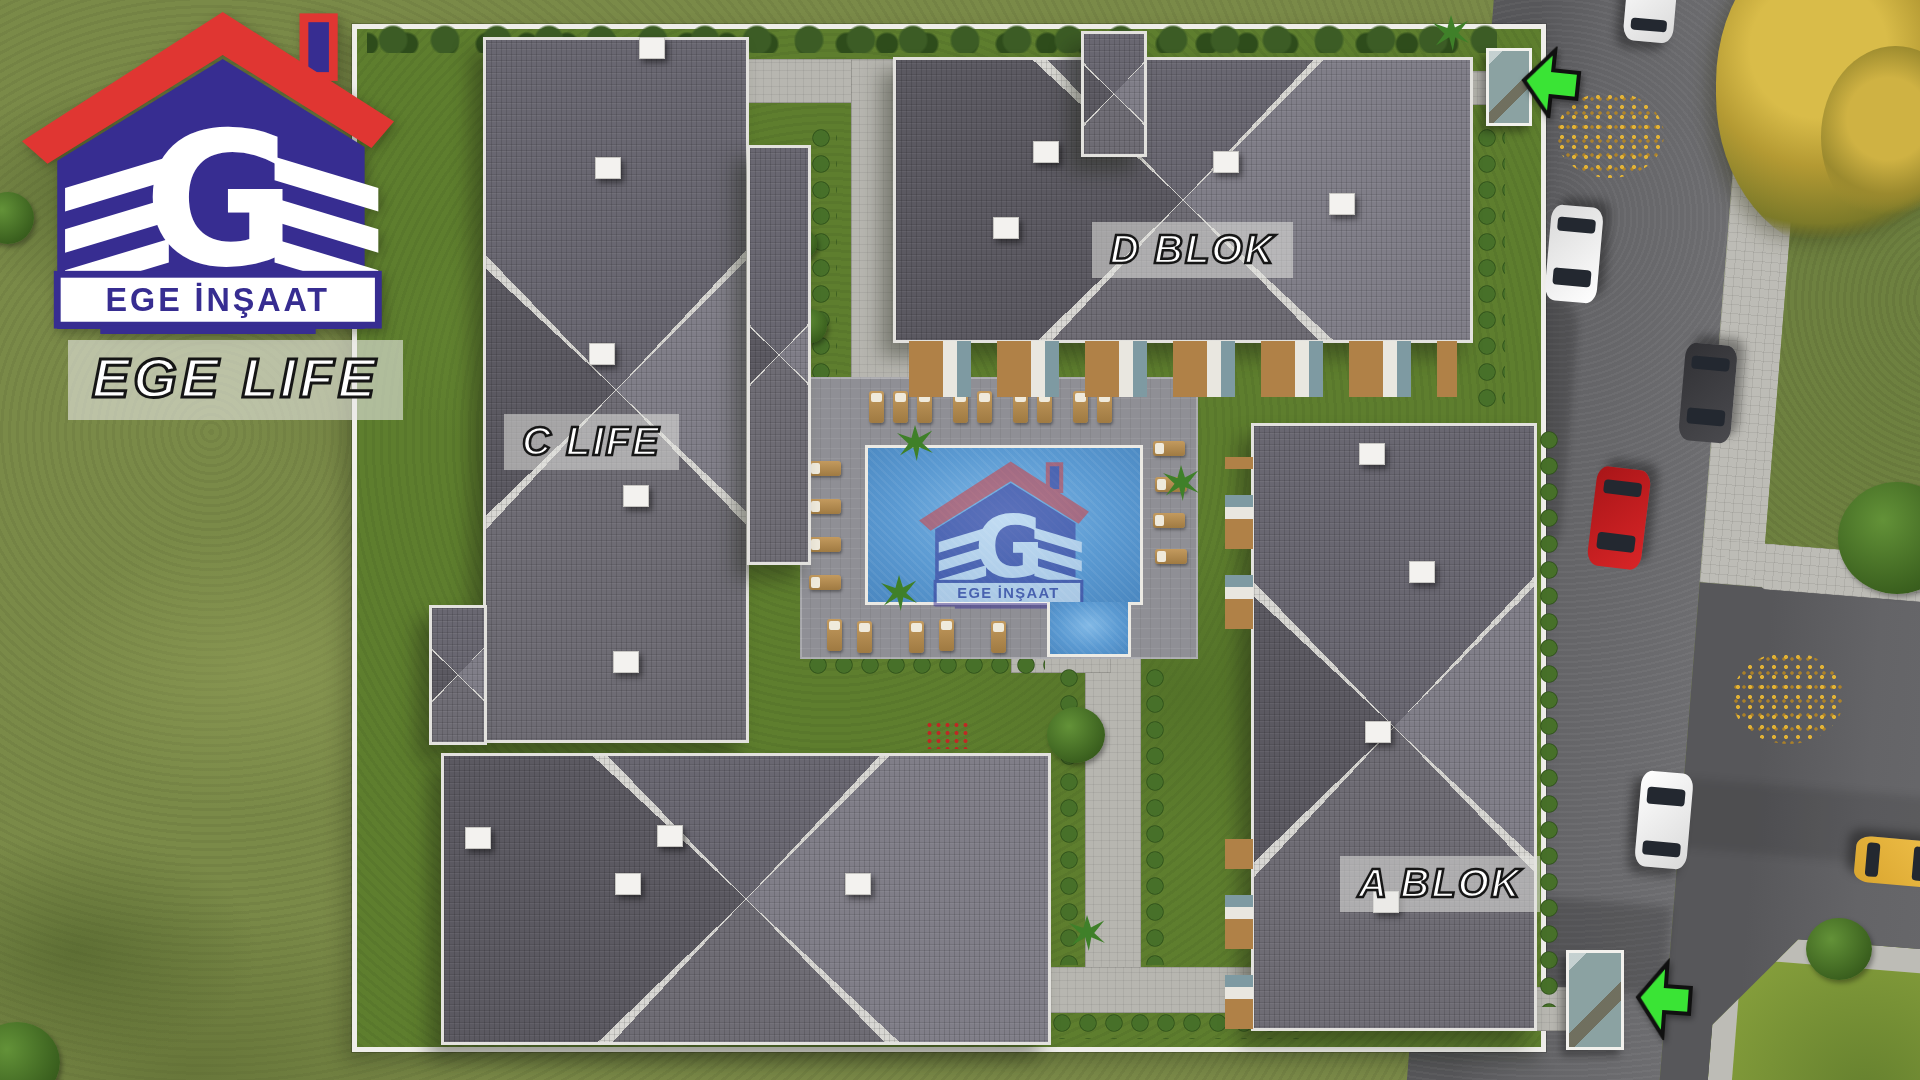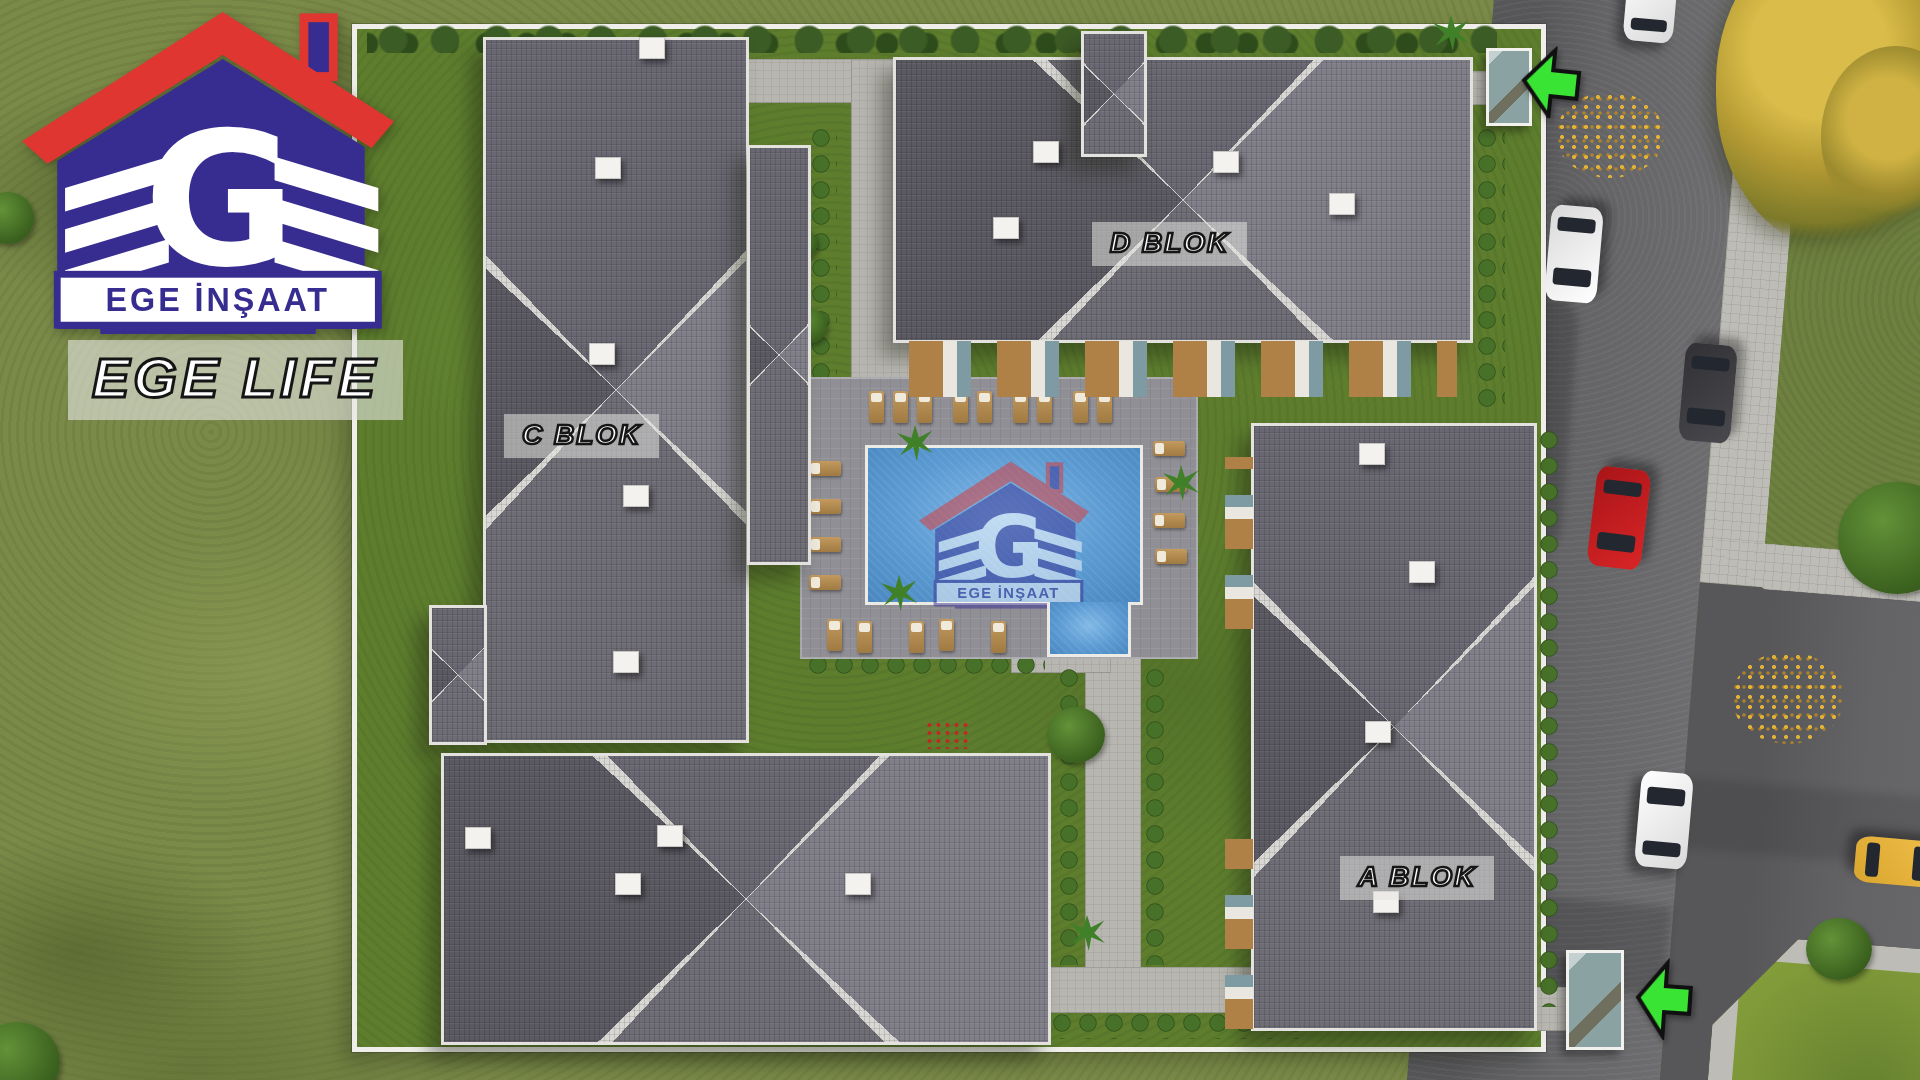--- a/index.html
+++ b/index.html
@@ -95,21 +95,21 @@
     background-size:52px 34px,40px 30px;background-position:0 0,20px 6px;background-repeat:repeat-x;}
   .ytree{border-radius:48%;
     background:radial-gradient(circle at 38% 38%, #d9bc49 0 26%, #b49a33 44%, #7c7a29 66%, rgba(120,122,45,0) 72%);
     filter:drop-shadow(-6px 8px 10px rgba(40,40,10,.4));}
   .ytree::after{content:'';position:absolute;right:6%;bottom:8%;width:55%;height:55%;border-radius:50%;
     background:radial-gradient(circle at 45% 40%, #cfb243 0 30%, #9b8a2e 55%, rgba(120,122,45,0) 70%);}
   .gate{background:#8ba2a2;border:3px solid #f2f1ed;box-sizing:border-box;box-shadow:-5px 6px 8px rgba(0,0,0,.35);
     background-image:linear-gradient(135deg,rgba(255,255,255,.5) 0 12%,transparent 12% 55%,rgba(90,70,40,.55) 55% 68%,transparent 68%);}
   
   .blok{background:rgba(228,228,224,.55);color:#fff;font-weight:bold;font-style:italic;
-    font-size:28px;letter-spacing:2px;line-height:1;padding:7px 18px 9px;
+    font-size:40px;letter-spacing:2px;line-height:1;padding:7px 18px 9px;
     -webkit-text-stroke:2.5px #161616;text-shadow:0 0 2px rgba(0,0,0,.6);white-space:nowrap;}
   .egelife{background:rgba(232,232,228,.6);color:#fff;font-weight:bold;font-style:italic;
     font-size:56px;letter-spacing:4px;line-height:1;padding:10px 24px 14px;
     -webkit-text-stroke:3px #151515;text-shadow:0 0 2px rgba(0,0,0,.6);white-space:nowrap;}
   .arrow svg{display:block;filter:drop-shadow(2px 3px 3px rgba(0,0,0,.4));}
   .wm{opacity:.5;}
 </style>
 </head>
 <body>
 
@@ -292,21 +292,21 @@
     </div>
   <div class="abs car white" style="left:1638px;top:772px;width:52px;height:96px;transform:rotate(5deg);">
       <i class="w1"></i>
       <i class="w2"></i>
     </div>
   <div class="abs car taxi" style="left:1876px;top:818px;width:46px;height:88px;transform:rotate(95deg);">
       <i class="w1"></i>
       <i class="w2"></i>
     </div>
 
-  <div class="abs blok" style="left:504px;top:414px;">C BLOK</div>
+  <div class="abs blok" style="left:504px;top:414px;">C LIFE</div>
   <div class="abs blok" style="left:1092px;top:222px;">D BLOK</div>
   <div class="abs blok" style="left:1340px;top:856px;">A BLOK</div>
 
   <svg class="abs" style="left:22px;top:4px;filter:drop-shadow(3px 4px 6px rgba(20,25,10,.35));" width="372" height="333">
       <use href="#ege-logo"></use>
     </svg>
   <div class="abs egelife" style="left:68px;top:340px;">EGE LIFE</div>
 
 </div>
 

